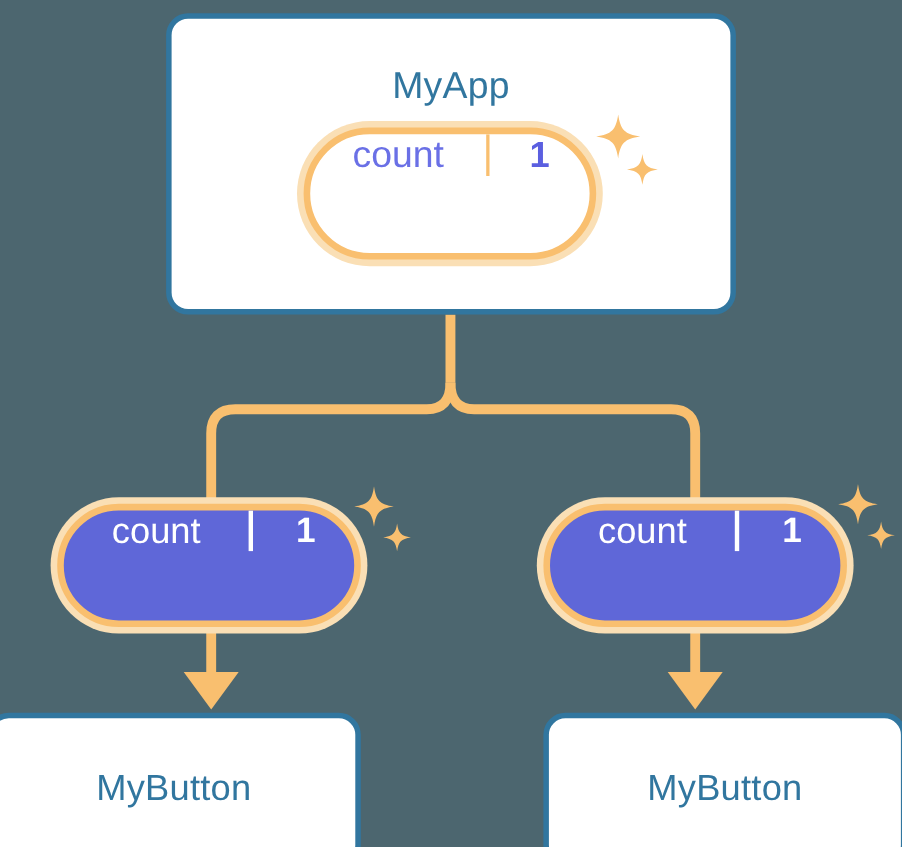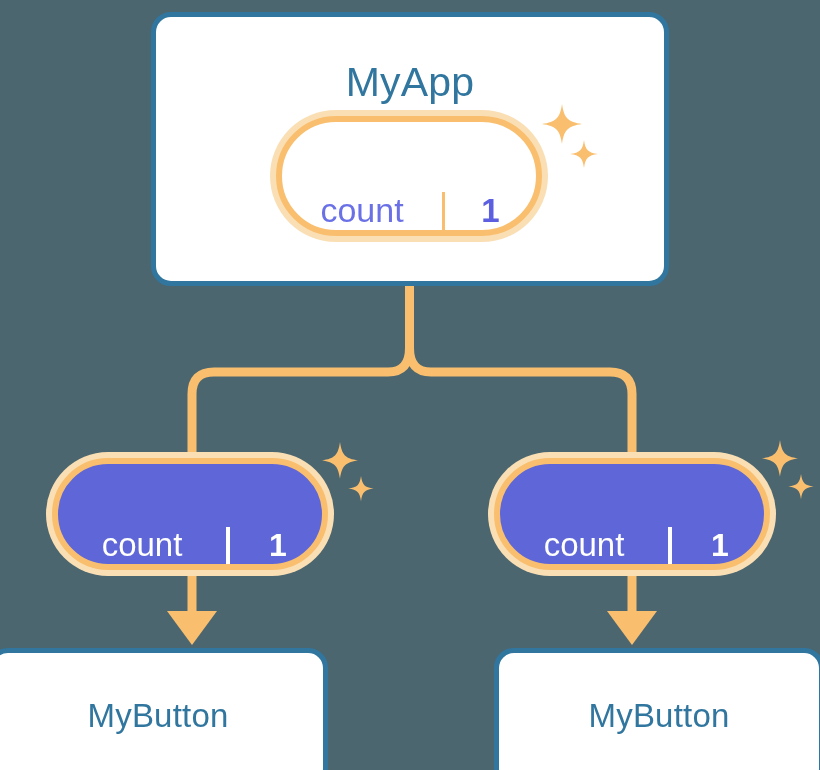--- a/index.html
+++ b/index.html
@@ -45,21 +45,21 @@
     width: 518px;
     height: 274px;
     border-radius: 20px;
   }
   .card-title {
     position: absolute;
     left: 0;
     right: 0;
     text-align: center;
     color: #31769f;
-    font-size: 41px;
+    font-size: 34px;
     font-weight: 400;
     letter-spacing: 0.2px;
   }
   #app-card .card-title {
     top: 42px;
   }
 
   .btn-card {
     height: 140px;
     border-radius: 20px;
@@ -88,21 +88,21 @@
     position: relative;
     box-sizing: border-box;
     display: flex;
     align-items: stretch;
     border-radius: 999px;
     background: #fadfb5;              
     padding: 6px;
   }
   .pill-inner {
     display: flex;
-    align-items: flex-end;
+    align-items: flex-start;
     flex: 1;
     border-radius: 999px;
     border: 6px solid #f9bf6f;        
     box-sizing: border-box;
     overflow: hidden;
   }
   .pill-cell {
     display: flex;
     align-items: center;
     justify-content: center;

